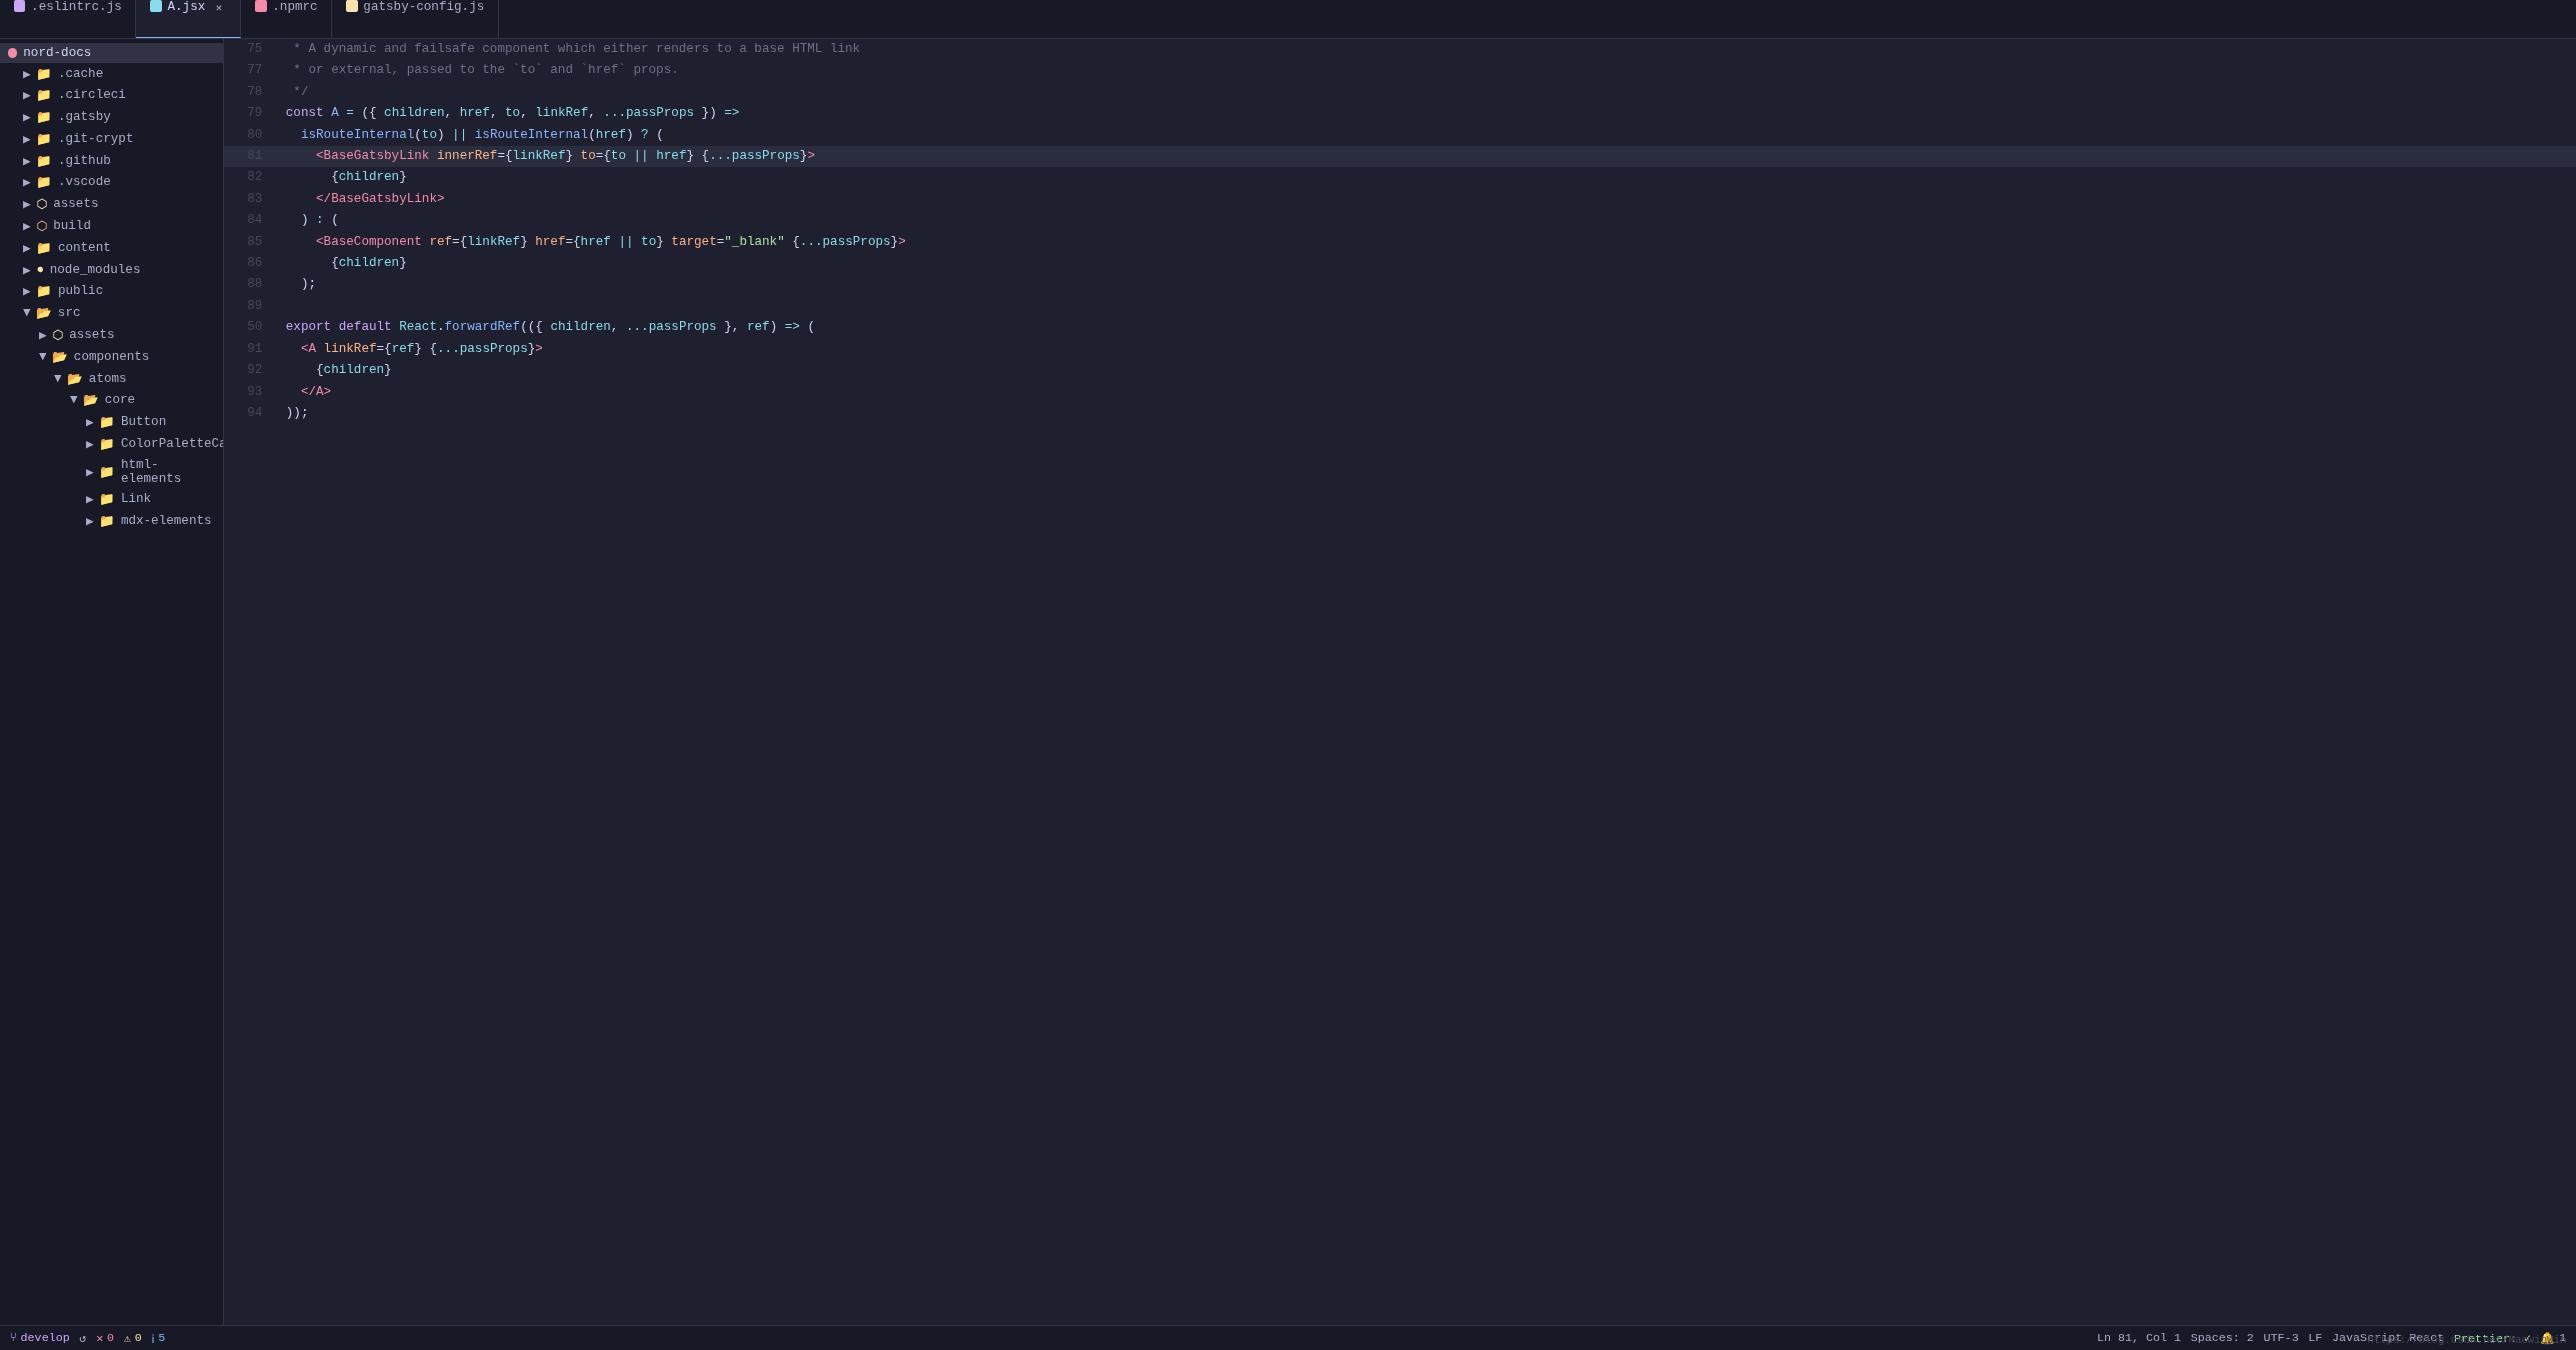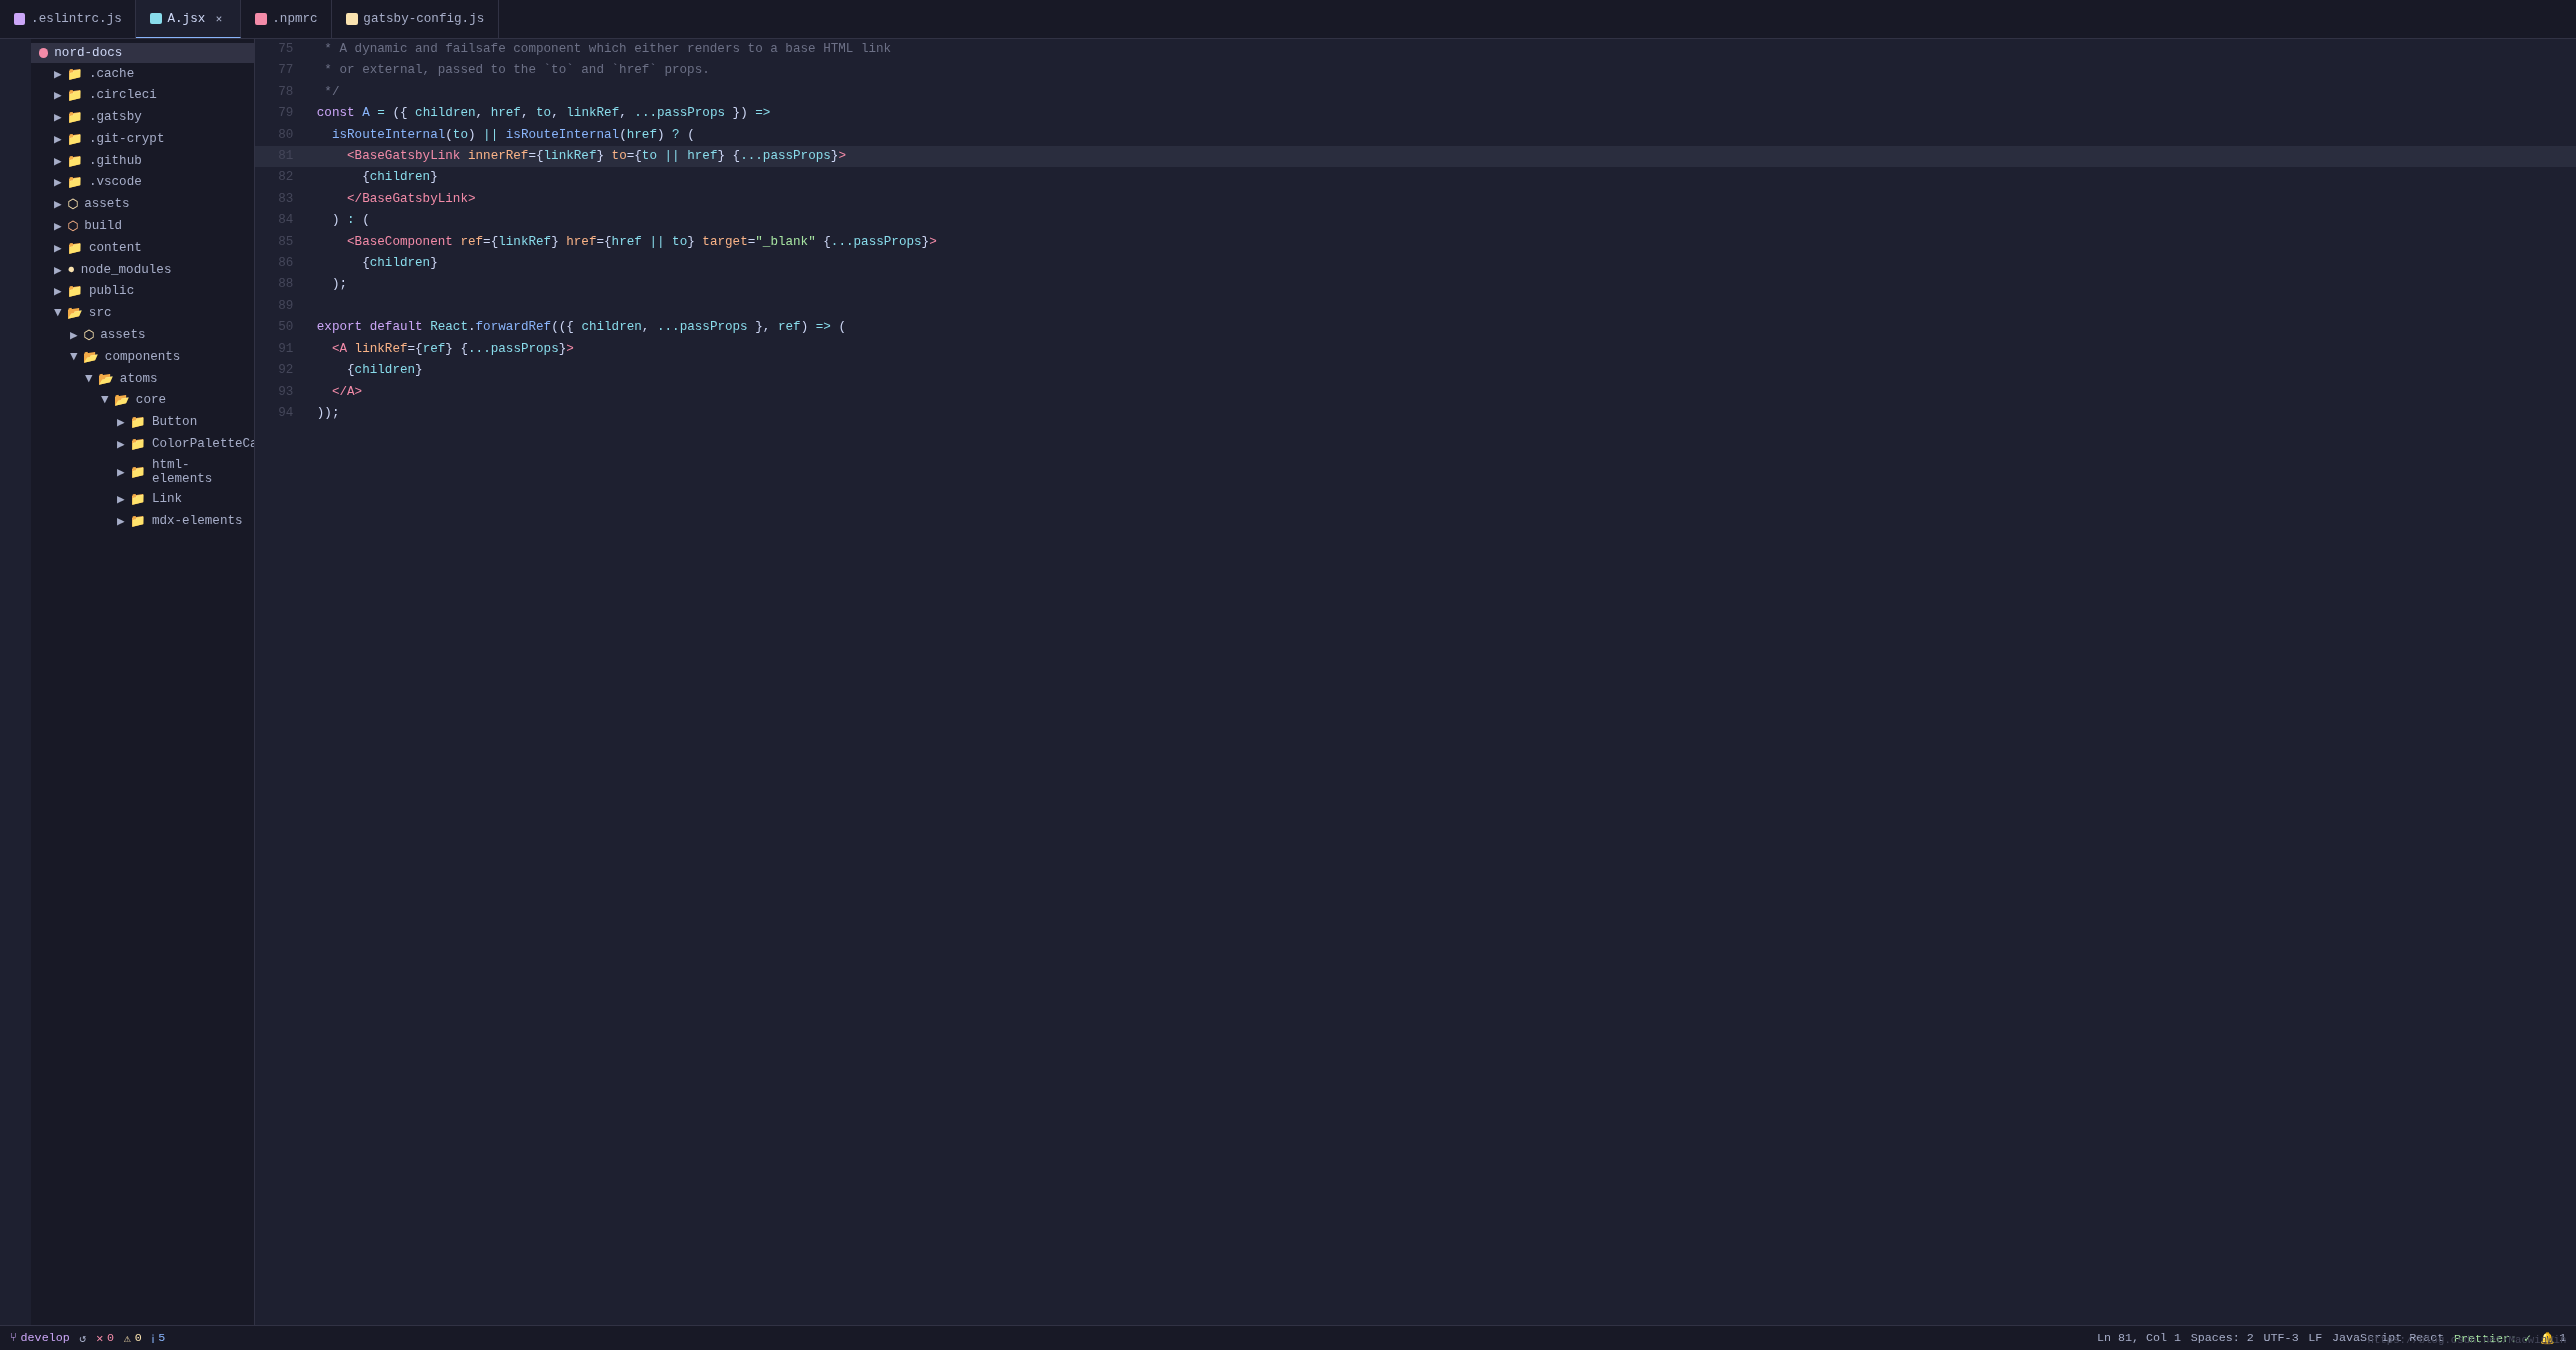--- a/index.html
+++ b/index.html
@@ -18,21 +18,20 @@
     .tab-bar {
       display: flex;
       align-items: center;
       background: #181926;
       height: 39px;
       border-bottom: 1px solid #313244;
       flex-shrink: 0;
     }
     .tab {
       display: flex;
-      align-items: center;
       gap: 5.8px;
       padding: 0 13.6px;
       height: 100%;
       cursor: pointer;
       border-right: 1px solid #313244;
       font-size: 12.6px;
       color: #a6adc8;
       background: #181926;
       white-space: nowrap;
     }
@@ -60,21 +59,20 @@
     }
 
     
     .sidebar {
       width: 224px;
       background: #181926;
       border-right: 1px solid #313244;
       overflow-y: auto;
       flex-shrink: 0;
       padding-top: 3.9px;
-      margin-left: 31px;
     }
     .sidebar::-webkit-scrollbar { width: 5.8px; }
     .sidebar::-webkit-scrollbar-track { background: #181926; }
     .sidebar::-webkit-scrollbar-thumb { background: #313244; border-radius: 2.9px; }
 
     .sidebar-item {
       display: flex;
       align-items: center;
       gap: 5.8px;
       padding: 2.9px 7.8px 2.9px 11.7px;

